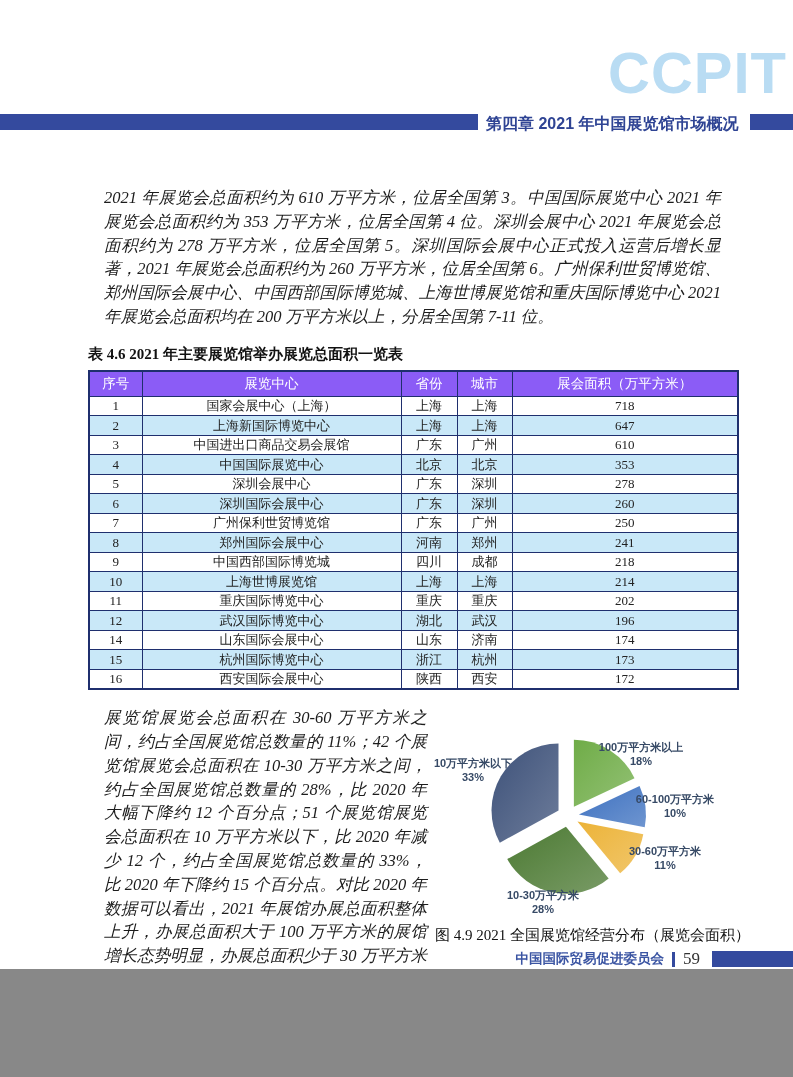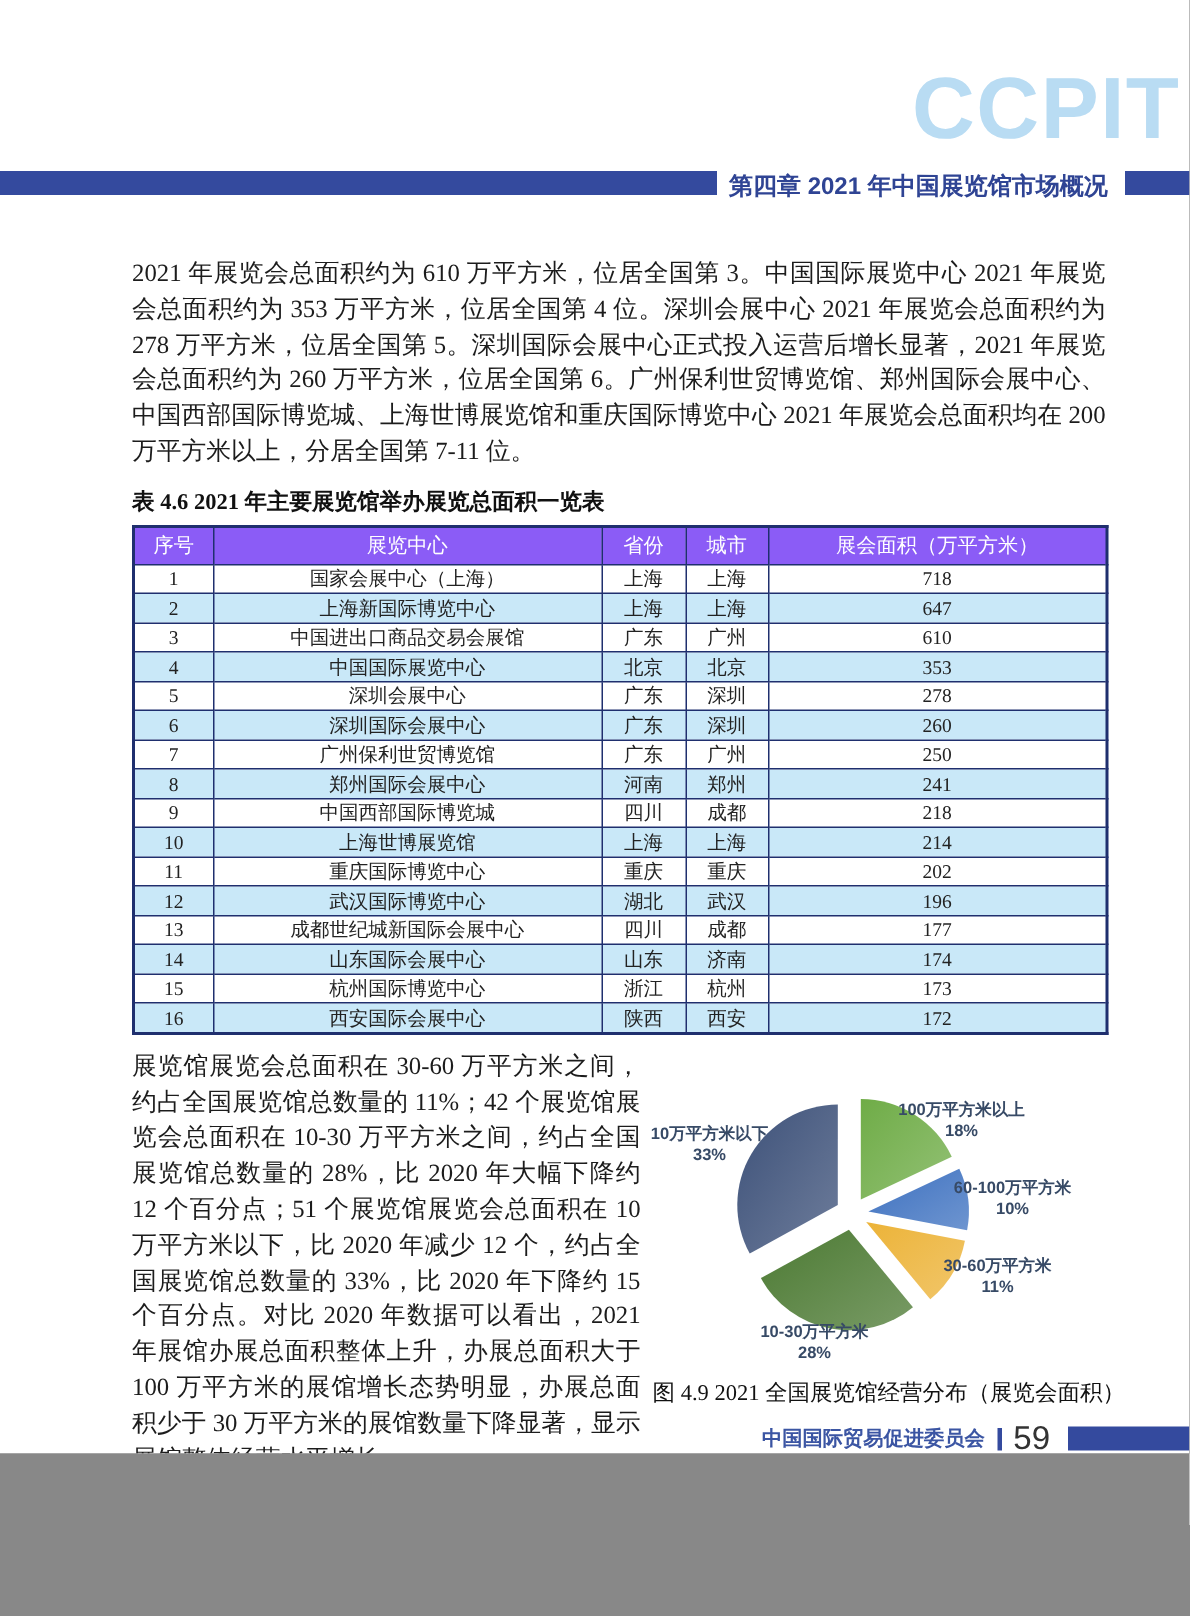--- a/index.html
+++ b/index.html
@@ -30,21 +30,22 @@
   .chapter-title{
     font-family:"Liberation Sans","DejaVu Sans",sans-serif;
     font-size:16px;font-weight:700;color:#2f4494;
     white-space:nowrap;margin:0 12px 0 8px;
   }
   
   .content{position:absolute;left:88px;top:170px;width:649px;}
   .para{
     font-size:16.5px;line-height:23.8px;
     text-align:justify;
-    margin:0;
+    margin:16px;
+    font-style:italic;
   }
   .para.indent{text-indent:2em;}
   
   .tbl-caption{
     text-align:left;font-size:15px;font-weight:700;color:#111;
     margin:12px 0 6px 0;
   }
   table.area-table{
     border-collapse:collapse;width:649px;table-layout:fixed;
     font-size:13px;
@@ -90,22 +91,22 @@
   .footer{
     position:absolute;left:0;top:951px;right:0;height:16px;
     display:flex;align-items:center;justify-content:flex-end;
   }
   .footer .org{
     font-family:"Liberation Sans","DejaVu Sans",sans-serif;
     font-size:13.5px;color:#3b55a3;font-weight:600;
   }
   .footer .fdiv{width:3px;height:15px;background:#344a9e;margin:0 8px;}
   .footer .pageno{
-    font-family:Liberation Sans, sans-serif;
-    font-size:22px;color:#333;margin-right:12px;
+    font-family:Liberation Serif, serif;
+    font-size:17px;color:#333;margin-right:12px;
   }
   .footer .bar-right{width:81px;height:16px;background:#344a9e;}
 </style>
 </head>
 <body>
 
 <div class="page">
 
   <div class="logo">CCPIT</div>
 
@@ -215,27 +216,20 @@
             <td>重庆</td>
             <td>重庆</td>
             <td>202</td>
           </tr>
           <tr>
             <td>12</td>
             <td>武汉国际博览中心</td>
             <td>湖北</td>
             <td>武汉</td>
             <td>196</td>
-          </tr>
-          <tr>
-            <td>13</td>
-            <td>成都世纪城新国际会展中心</td>
-            <td>四川</td>
-            <td>成都</td>
-            <td>177</td>
           </tr>
           <tr>
             <td>14</td>
             <td>山东国际会展中心</td>
             <td>山东</td>
             <td>济南</td>
             <td>174</td>
           </tr>
           <tr>
             <td>15</td>

